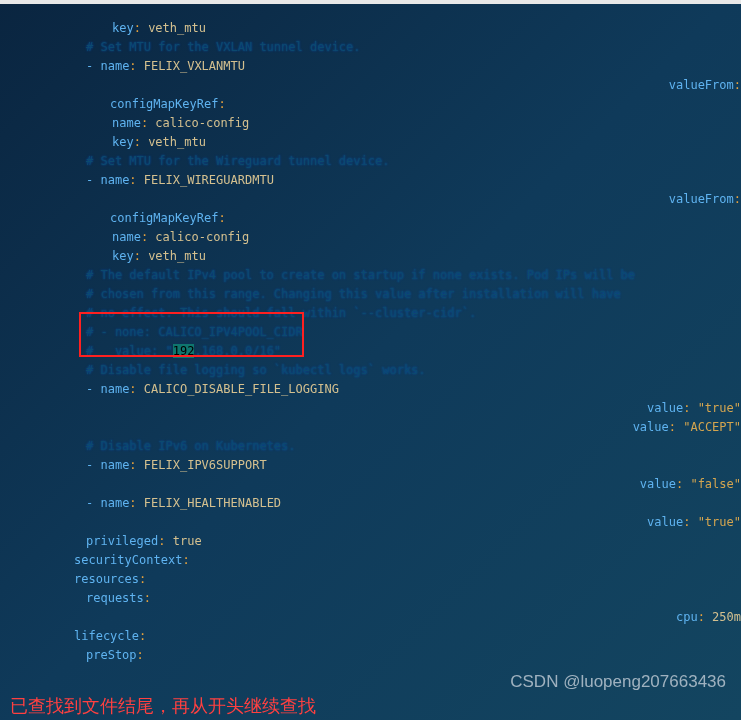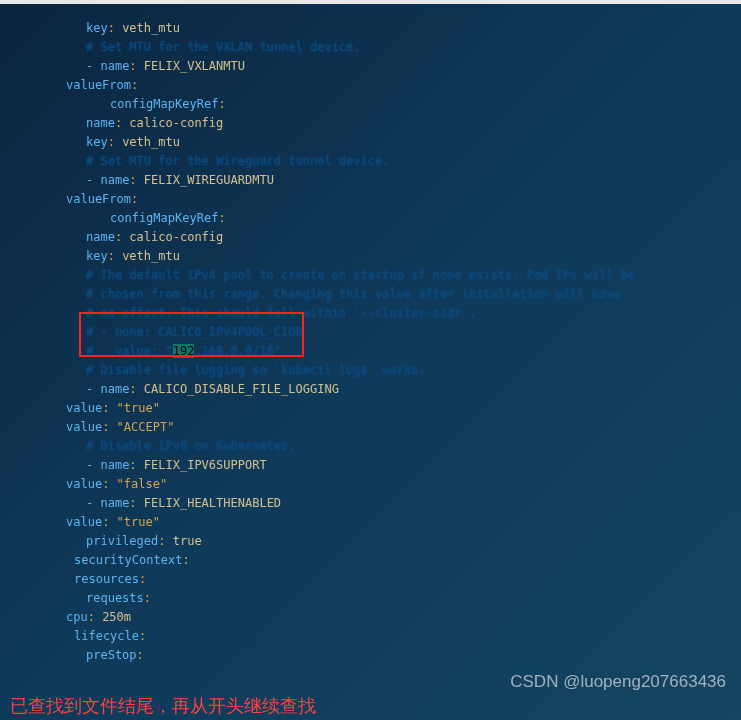--- a/index.html
+++ b/index.html
@@ -17,23 +17,23 @@
       height: 4px;
       background: #e8e8e8;
       width: 100%;
     }
     .code-area {
       padding-top: 15px;
       line-height: 19px;
     }
     .line { white-space: pre; }
     .indent-1 { padding-left: 86px; }
-    .indent-2 { padding-left: 66px; }
+    .indent-2 { padding-left: 98px; text-align: right; }
     .indent-3 { padding-left: 110px; }
-    .indent-4 { padding-left: 86px; }
+    .indent-4 { padding-left: 112px; }
     .indent-sc { padding-left: 74px; }
     .indent-sc2 { padding-left: 86px; }
     .key { color: #5fb3f0; }
     .value-plain { color: #d4c08f; }
     .value-string { color: #d4a54f; }
     .colon { color: #e8a33d; }
     .dash { color: #5fb3f0; }
     .comment { color: #0c4a6e; text-shadow: 0 0 2px rgba(0,100,255,0.5); }
     .highlight-yellow { background: #0f766e; color: #000; }
     .red-box {

